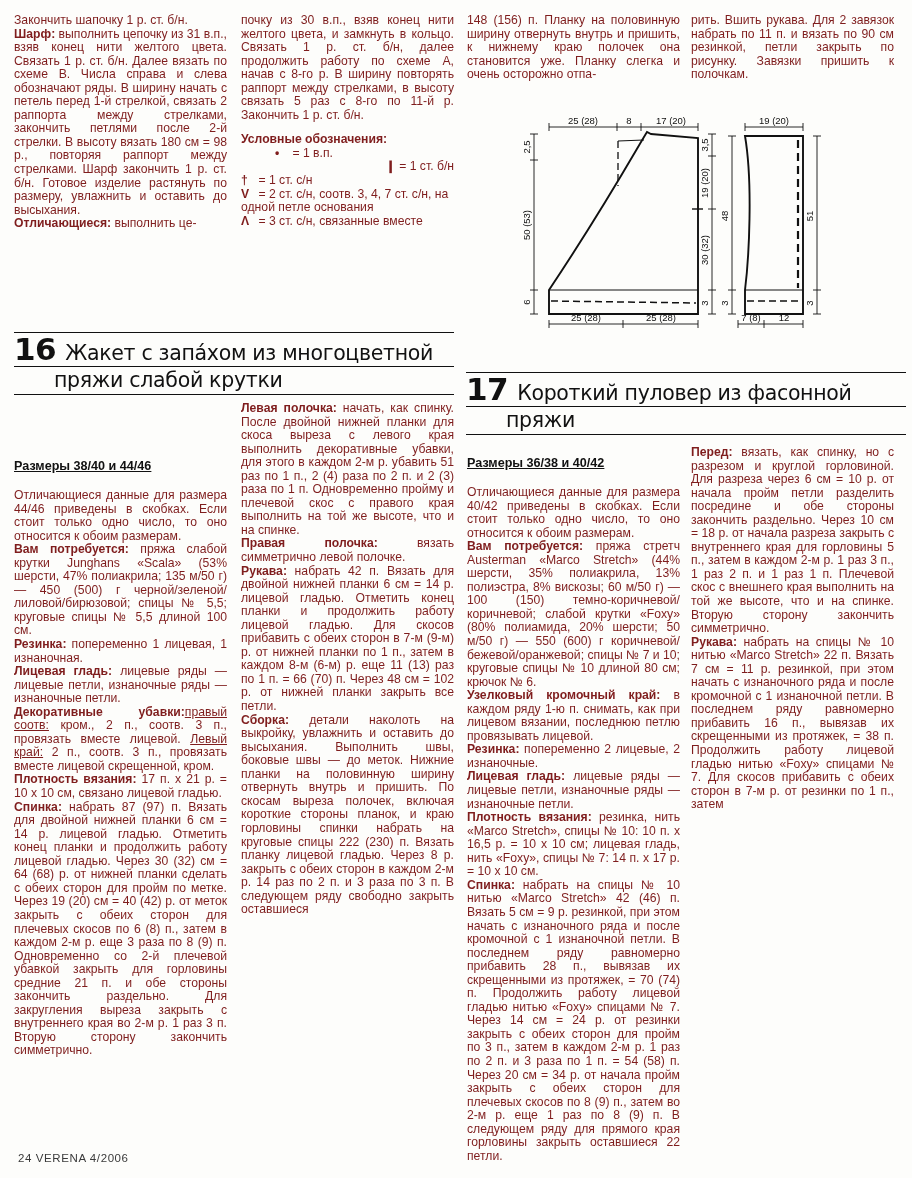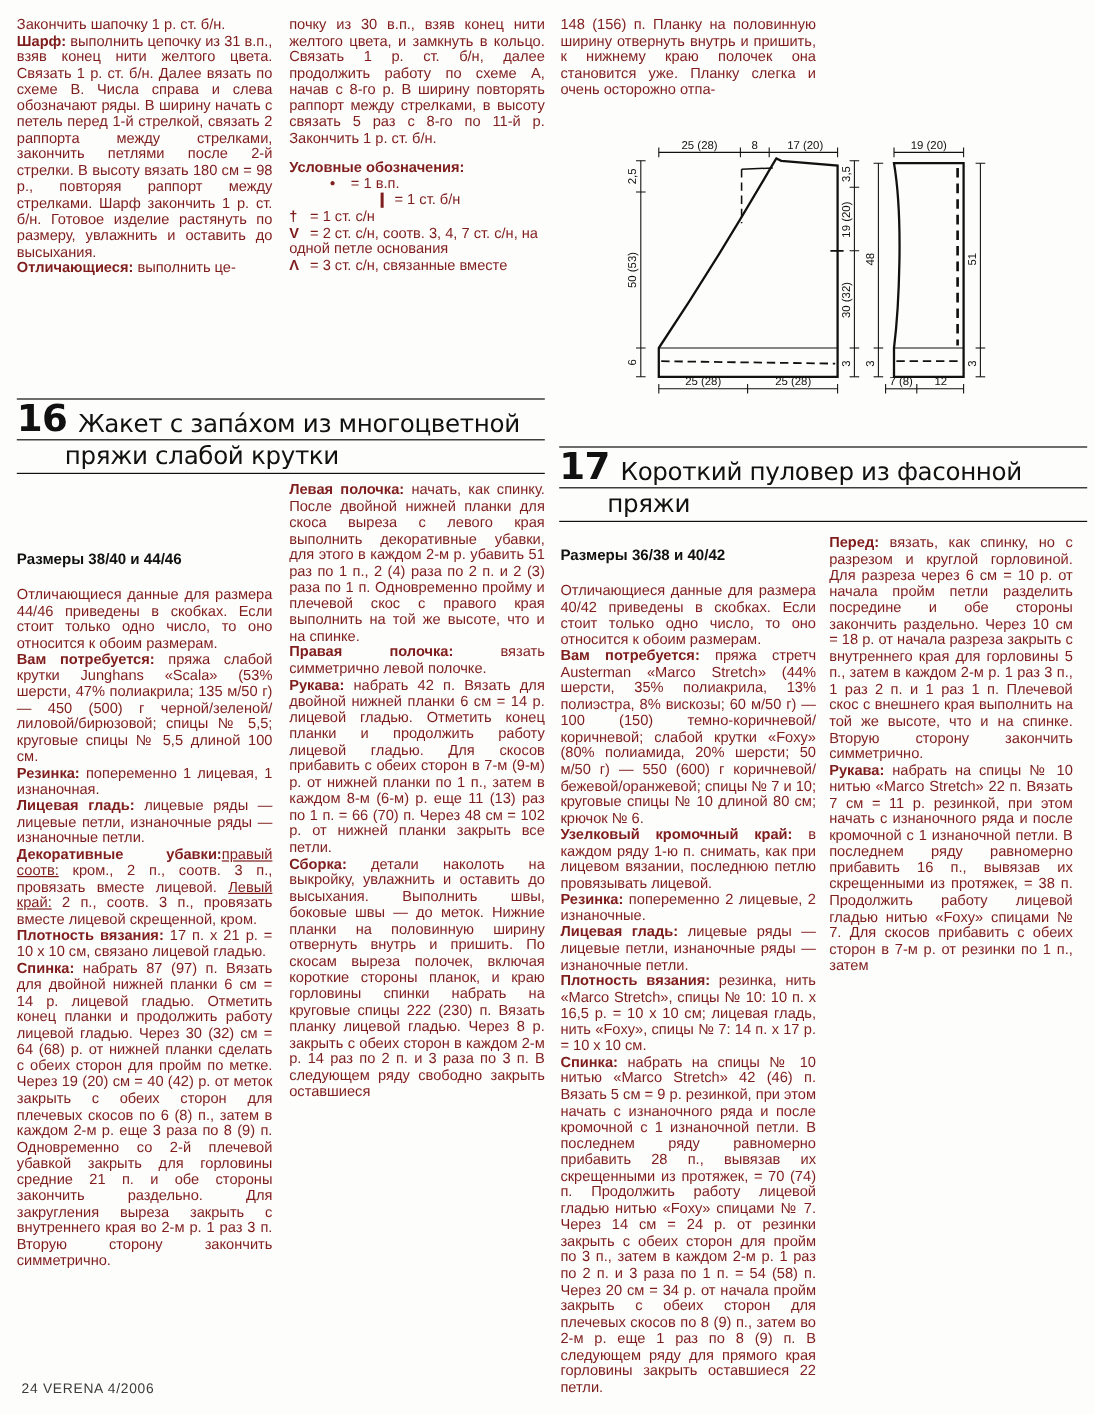--- a/index.html
+++ b/index.html
@@ -68,20 +68,21 @@
     font-size:20.5px;
     line-height:22px;
     letter-spacing:-0.3px;
   }
   .hl-row2{padding:2px 0 3px 40px;}
 
   .sizes{
     position:absolute;
     font-size:12.6px;
     font-weight:bold;
+    text-decoration:underline;
   }
 
   
   .footer{
     position:absolute;
     left:18px;bottom:14px;
     font-size:11.5px;
     letter-spacing:0.6px;
     color:#3a3a3a;
   }
@@ -104,31 +105,34 @@
     <p><b>Шарф:</b><span> выполнить цепочку из 31 в.п., взяв конец нити желтого цвета. Связать 1 р. ст. б/н. Далее вязать по схеме B. Числа справа и слева обозначают ряды. В ширину начать с петель перед 1-й стрелкой, связать 2 раппорта между стрелками, закончить петлями после 2-й стрелки. В высоту вязать 180 см = 98 р., повторяя раппорт между стрелками. Шарф закончить 1 р. ст. б/н. Готовое изделие растянуть по размеру, увлажнить и оставить до высыхания.</span></p>
     <p><b>Отличающиеся:</b><span> выполнить це-</span></p>
   </div>
 
   <div class="col c2" style="top:14px;width:213px;">
     <p><span>почку из 30 в.п., взяв конец нити желтого цвета, и замкнуть в кольцо. Связать 1 р. ст. б/н, далее продолжить работу по схеме A, начав с 8-го р. В ширину повторять раппорт между стрелками, в высоту связать 5 раз с 8-го по 11-й р. Закончить 1 р. ст. б/н.</span></p>
     <p style="height:11px;"></p>
     <p><b>Условные обозначения:</b></p>
     <div id="legend-list">
         <p style="text-align: left; margin-left: 34px;"><span style="display: inline-block; min-width: 14px; font-weight: bold;">•</span><span> = 1 в.п.</span></p>
-        <p style="text-align: center;"><span style="display: inline-block; min-width: 14px; font-weight: bold;">❙</span><span> = 1 ст. б/н</span></p>
+        <p style="text-align: right;"><span style="display: inline-block; min-width: 14px; font-weight: bold;">❙</span><span> = 1 ст. б/н</span></p>
         <p style="text-align: left;"><span style="display: inline-block; min-width: 14px; font-weight: bold;">†</span><span> = 1 ст. с/н</span></p>
         <p style="text-align: left;"><span style="display: inline-block; min-width: 14px; font-weight: bold;">V</span><span> = 2 ст. с/н, соотв. 3, 4, 7 ст. с/н, на одной петле основания</span></p>
         <p style="text-align: left;"><span style="display: inline-block; min-width: 14px; font-weight: bold;">Λ</span><span> = 3 ст. с/н, связанные вместе</span></p>
       </div>
   </div>
 
   <div class="col c3" style="top:14px;width:213px;">
     <p><span>148 (156) п. Планку на половинную ширину отвернуть внутрь и пришить, к нижнему краю полочек она становится уже. Планку слегка и очень осторожно отпа-</span></p>
   </div>
 
+  <div class="col c4" style="top:14px;width:203px;">
+    <p><span>рить. Вшить рукава. Для 2 завязок набрать по 11 п. и вязать по 90 см резинкой, петли закрыть по рисунку. Завязки пришить к полочкам.</span></p>
+  </div>
 
   <div class="schematic">
     <svg width="418" height="232" viewBox="0 0 418 232">
       <g stroke="#111" fill="none" stroke-width="0.9" font-family="Liberation Sans, sans-serif" font-size="9.5">
 
         <g>
           <line x1="62" y1="19" x2="130" y2="19"></line>
           <line x1="62" y1="15" x2="62" y2="23"></line>
           <line x1="130" y1="15" x2="130" y2="23"></line>
           <text x="96" y="16" text-anchor="middle" stroke="none" fill="#111" id="d-b-t1">25 (28)</text>

